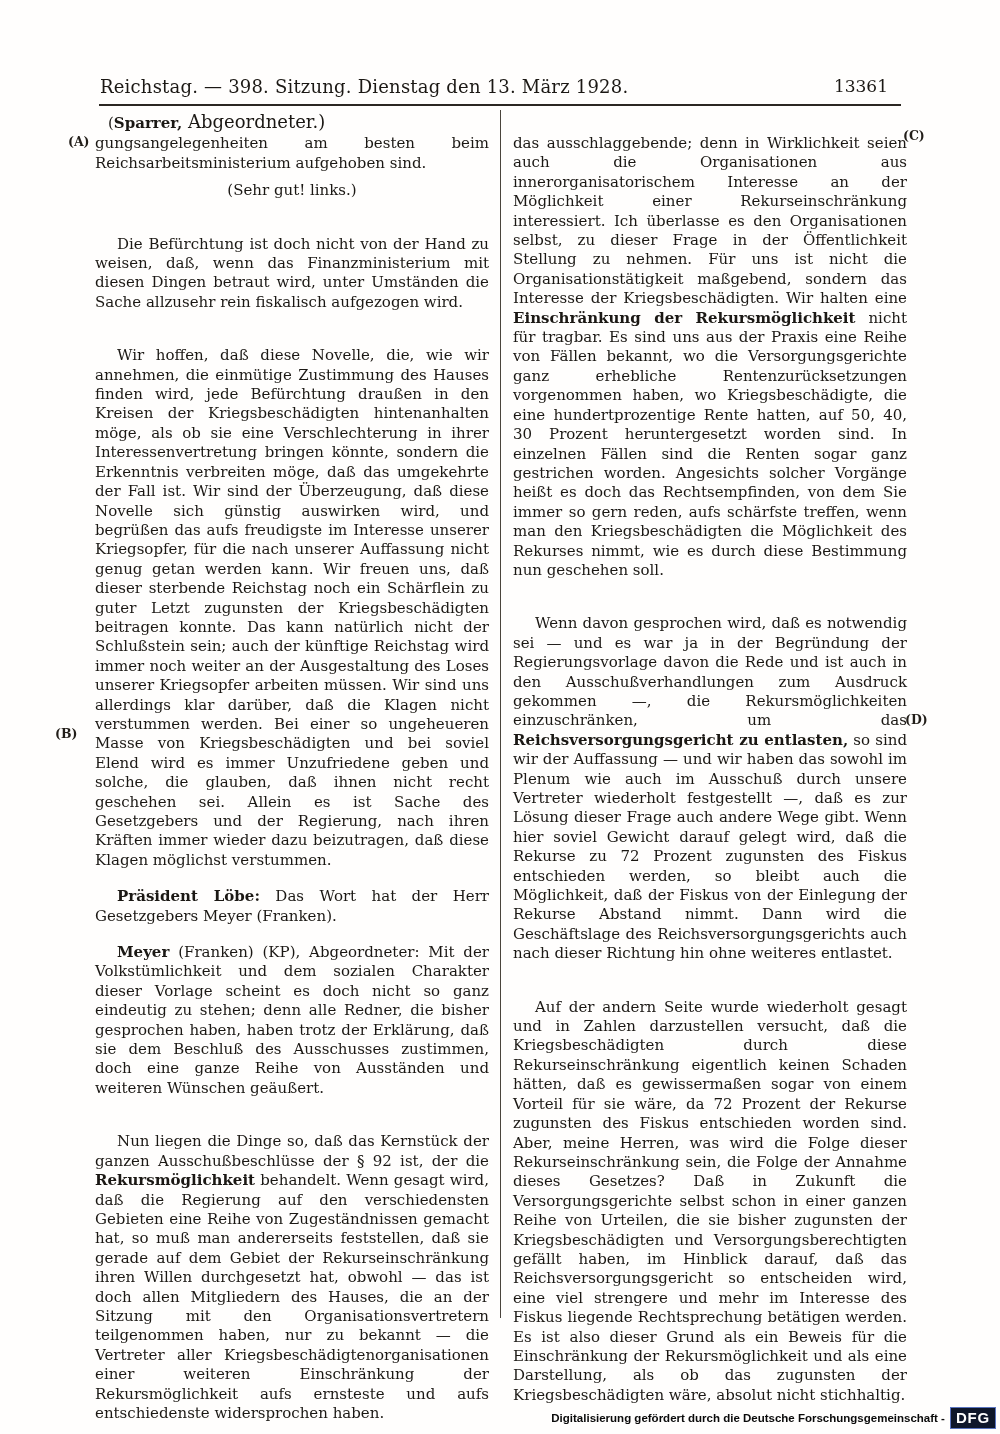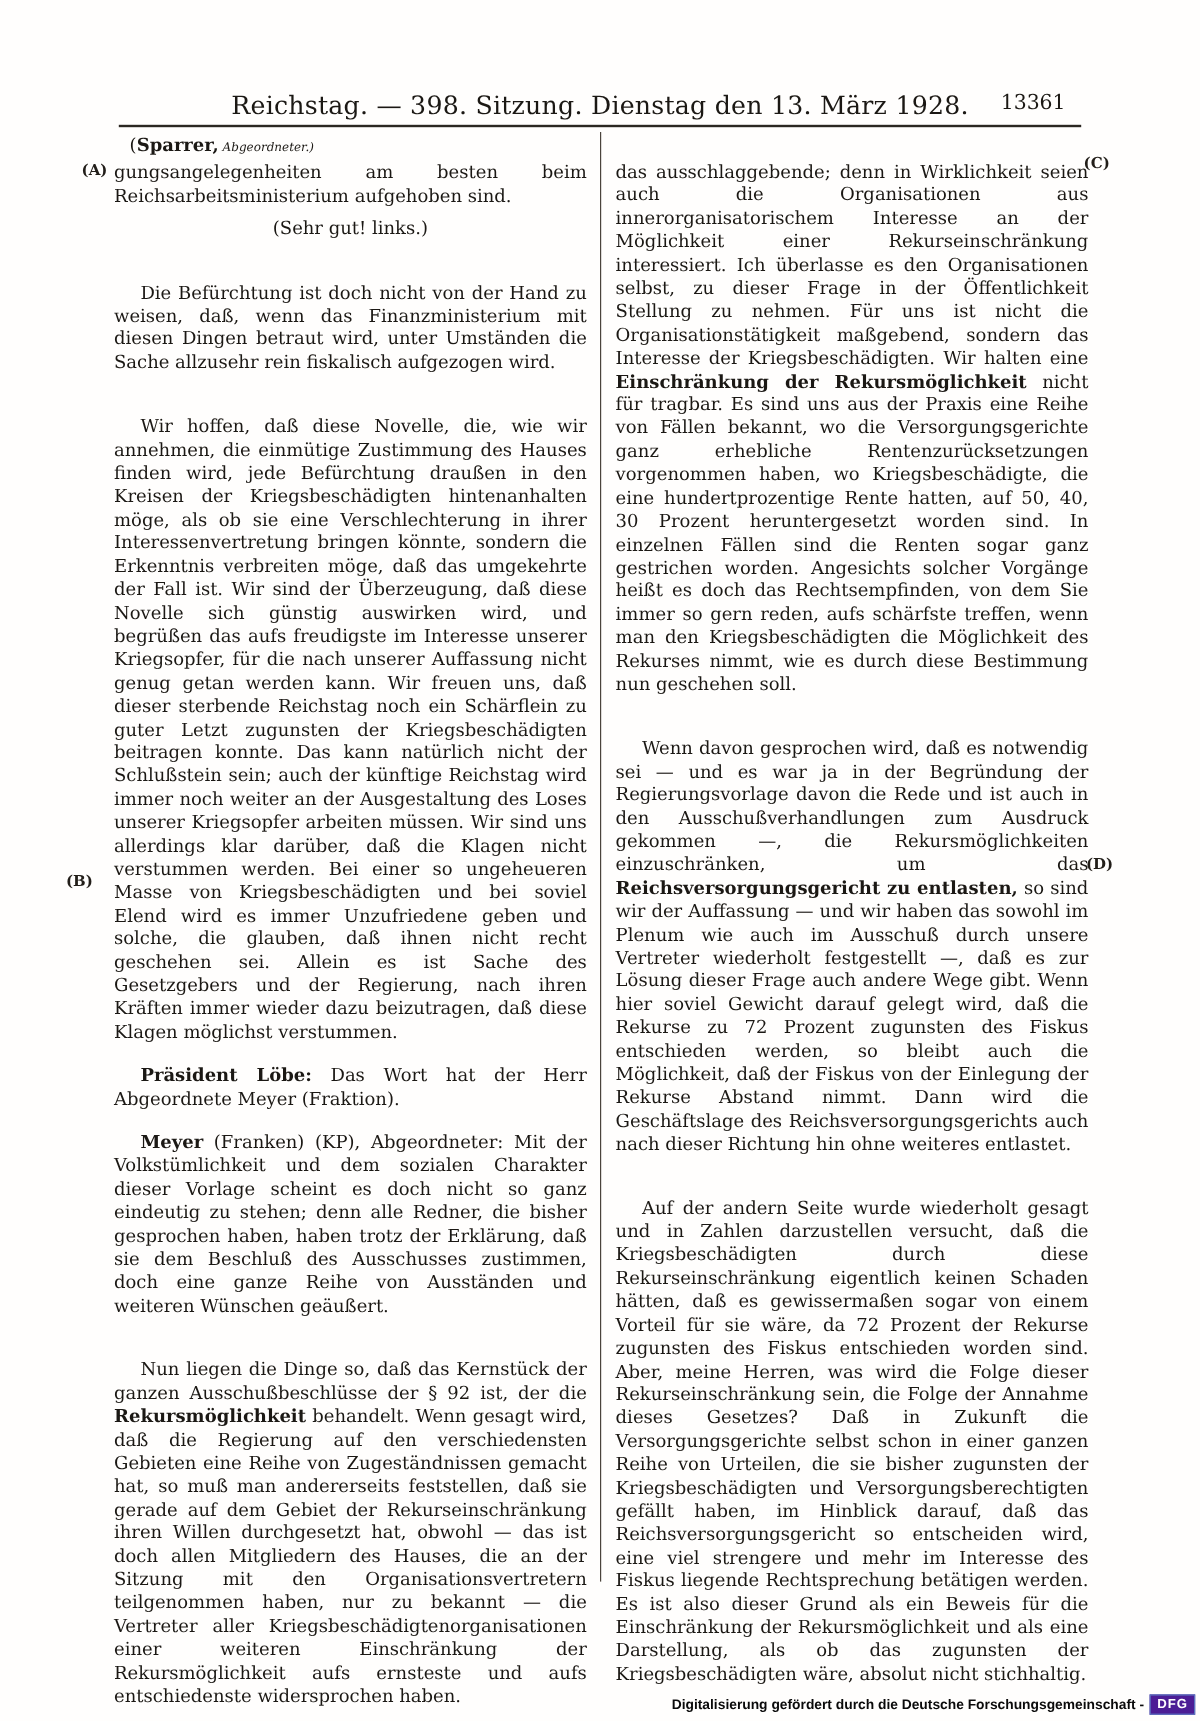--- a/index.html
+++ b/index.html
@@ -4,53 +4,53 @@
 <style>
   html,body{margin:0;padding:0;}
   body{background:#ffffff;}
   .page{
     position:relative;width:1000px;height:1434px;background:#fffefd;
     font-family:"DejaVu Serif",serif;color:#1b1814;overflow:hidden;
   }
   
   .header-title{
     position:absolute;top:76px;left:100px;width:800px;
-    text-align:center;font-size:21px;letter-spacing:.2px;
+    font-size:18px;letter-spacing:.2px;
   }
   .page-num{position:absolute;top:76px;right:112px;font-size:17px;}
   .head-rule{position:absolute;top:104px;left:99px;width:802px;border-top:2.5px solid #2b2username;border-top:2.5px solid #2b2722;}
   
   .cols{position:absolute;left:95px;top:112px;width:812px;display:flex;}
   .col{width:394px;font-size:15px;line-height:19.4px;text-align:justify;}
   .col-left{margin-right:12px;}
   .col-right{margin-left:12px;margin-top:22px;}
   .divider{position:absolute;left:500px;top:110px;height:1208px;border-left:1.5px solid #4a443c;}
   
   .block{margin:0;}
   .cont{text-indent:0;}
   .para{text-indent:22px;margin-top:34px;}
   .stage{text-align:center;text-indent:0;margin:8px 0 9px 0;}
   .speech{text-indent:22px;margin-top:17px;}
   .speaker-note{text-indent:13px;margin-bottom:1px;}
   .b{font-weight:bold;}
-  .sm{font-size:10px;font-style:italic;}
+  .sm{font-size:18px;}
   
   .marker{position:absolute;font-size:12.5px;font-weight:bold;color:#221e19;}
   .marker-a{left:68px;top:134px;}
   .marker-b{left:55px;top:726px;}
   .marker-c{left:903px;top:128px;}
   .marker-d{left:905px;top:712px;}
   
   .footer{
     position:absolute;right:4px;bottom:5px;display:flex;align-items:center;
     font-family:"Liberation Sans",sans-serif;font-size:11.5px;font-weight:bold;color:#0a0a0a;justify-content:space-between;
   }
   .dfg-badge{
-    display:inline-block;margin-left:5px;background:#4c1d95;color:#ffffff;
-    padding:1px 5px 2px 5px;font-size:11px;letter-spacing:.8px;border:1px solid #5a74c0;
+    display:inline-block;margin-left:5px;background:#0f172a;color:#ffffff;
+    padding:1px 5px 2px 5px;font-size:15px;letter-spacing:.8px;border:1px solid #5a74c0;
   }
 </style>
 </head>
 <body>
 
 <div class="page">
 
   <div class="header-title">Reichstag. — 398. Sitzung. Dienstag den 13. März 1928.</div>
   <div class="page-num">13361</div>
   <div class="head-rule"></div>
@@ -60,21 +60,21 @@
   <span class="marker marker-c">(C)</span>
   <span class="marker marker-d">(D)</span>
 
   <div class="cols">
     <div class="col col-left">
         <p class="block speaker-note"><span class="">(</span><span class="b ">Sparrer,</span><span class="sm"> Abgeordneter.)</span></p>
         <p class="block cont"><span class="">gungsangelegenheiten am besten beim Reichsarbeitsministerium aufgehoben sind.</span></p>
         <p class="block stage"><span class="">(Sehr gut! links.)</span></p>
         <p class="block para"><span class="">Die Befürchtung ist doch nicht von der Hand zu weisen, daß, wenn das Finanzministerium mit diesen Dingen betraut wird, unter Umständen die Sache allzusehr rein fiskalisch aufgezogen wird.</span></p>
         <p class="block para"><span class="">Wir hoffen, daß diese Novelle, die, wie wir annehmen, die einmütige Zustimmung des Hauses finden wird, jede Befürchtung draußen in den Kreisen der Kriegsbeschädigten hintenanhalten möge, als ob sie eine Verschlechterung in ihrer Interessenvertretung bringen könnte, sondern die Erkenntnis verbreiten möge, daß das umgekehrte der Fall ist. Wir sind der Überzeugung, daß diese Novelle sich günstig auswirken wird, und begrüßen das aufs freudigste im Interesse unserer Kriegsopfer, für die nach unserer Auffassung nicht genug getan werden kann. Wir freuen uns, daß dieser sterbende Reichstag noch ein Schärflein zu guter Letzt zugunsten der Kriegsbeschädigten beitragen konnte. Das kann natürlich nicht der Schlußstein sein; auch der künftige Reichstag wird immer noch weiter an der Ausgestaltung des Loses unserer Kriegsopfer arbeiten müssen. Wir sind uns allerdings klar darüber, daß die Klagen nicht verstummen werden. Bei einer so ungeheueren Masse von Kriegsbeschädigten und bei soviel Elend wird es immer Unzufriedene geben und solche, die glauben, daß ihnen nicht recht geschehen sei. Allein es ist Sache des Gesetzgebers und der Regierung, nach ihren Kräften immer wieder dazu beizutragen, daß diese Klagen möglichst verstummen.</span></p>
-        <p class="block speech"><span class="b ">Präsident Löbe:</span><span class=""> Das Wort hat der Herr Abgeordnete Meyer (Fraktion).</span></p>
+        <p class="block speech"><span class="b ">Präsident Löbe:</span><span class=""> Das Wort hat der Herr Gesetzgebers Meyer (Franken).</span></p>
         <p class="block speech"><span class="b ">Meyer</span><span class=""> (Franken) (KP), Abgeordneter: Mit der Volkstümlichkeit und dem sozialen Charakter dieser Vorlage scheint es doch nicht so ganz eindeutig zu stehen; denn alle Redner, die bisher gesprochen haben, haben trotz der Erklärung, daß sie dem Beschluß des Ausschusses zustimmen, doch eine ganze Reihe von Ausständen und weiteren Wünschen geäußert.</span></p>
         <p class="block para"><span class="">Nun liegen die Dinge so, daß das Kernstück der ganzen Ausschußbeschlüsse der § 92 ist, der die </span><span class="b ">Rekursmöglichkeit</span><span class=""> behandelt. Wenn gesagt wird, daß die Regierung auf den verschiedensten Gebieten eine Reihe von Zugeständnissen gemacht hat, so muß man andererseits feststellen, daß sie gerade auf dem Gebiet der Rekurseinschränkung ihren Willen durchgesetzt hat, obwohl — das ist doch allen Mitgliedern des Hauses, die an der Sitzung mit den Organisationsvertretern teilgenommen haben, nur zu bekannt — die Vertreter aller Kriegsbeschädigtenorganisationen einer weiteren Einschränkung der Rekursmöglichkeit aufs ernsteste und aufs entschiedenste widersprochen haben.</span></p>
       </div>
     <div class="col col-right">
         <p class="block cont"><span class="">das ausschlaggebende; denn in Wirklichkeit seien auch die Organisationen aus innerorganisatorischem Interesse an der Möglichkeit einer Rekurseinschränkung interessiert. Ich überlasse es den Organisationen selbst, zu dieser Frage in der Öffentlichkeit Stellung zu nehmen. Für uns ist nicht die Organisationstätigkeit maßgebend, sondern das Interesse der Kriegsbeschädigten. Wir halten eine </span><span class="b ">Einschränkung der Rekursmöglichkeit</span><span class=""> nicht für tragbar. Es sind uns aus der Praxis eine Reihe von Fällen bekannt, wo die Versorgungsgerichte ganz erhebliche Rentenzurücksetzungen vorgenommen haben, wo Kriegsbeschädigte, die eine hundertprozentige Rente hatten, auf 50, 40, 30 Prozent heruntergesetzt worden sind. In einzelnen Fällen sind die Renten sogar ganz gestrichen worden. Angesichts solcher Vorgänge heißt es doch das Rechtsempfinden, von dem Sie immer so gern reden, aufs schärfste treffen, wenn man den Kriegsbeschädigten die Möglichkeit des Rekurses nimmt, wie es durch diese Bestimmung nun geschehen soll.</span></p>
         <p class="block para"><span class="">Wenn davon gesprochen wird, daß es notwendig sei — und es war ja in der Begründung der Regierungsvorlage davon die Rede und ist auch in den Ausschußverhandlungen zum Ausdruck gekommen —, die Rekursmöglichkeiten einzuschränken, um das </span><span class="b ">Reichsversorgungsgericht zu entlasten,</span><span class=""> so sind wir der Auffassung — und wir haben das sowohl im Plenum wie auch im Ausschuß durch unsere Vertreter wiederholt festgestellt —, daß es zur Lösung dieser Frage auch andere Wege gibt. Wenn hier soviel Gewicht darauf gelegt wird, daß die Rekurse zu 72 Prozent zugunsten des Fiskus entschieden werden, so bleibt auch die Möglichkeit, daß der Fiskus von der Einlegung der Rekurse Abstand nimmt. Dann wird die Geschäftslage des Reichsversorgungsgerichts auch nach dieser Richtung hin ohne weiteres entlastet.</span></p>
         <p class="block para"><span class="">Auf der andern Seite wurde wiederholt gesagt und in Zahlen darzustellen versucht, daß die Kriegsbeschädigten durch diese Rekurseinschränkung eigentlich keinen Schaden hätten, daß es gewissermaßen sogar von einem Vorteil für sie wäre, da 72 Prozent der Rekurse zugunsten des Fiskus entschieden worden sind. Aber, meine Herren, was wird die Folge dieser Rekurseinschränkung sein, die Folge der Annahme dieses Gesetzes? Daß in Zukunft die Versorgungsgerichte selbst schon in einer ganzen Reihe von Urteilen, die sie bisher zugunsten der Kriegsbeschädigten und Versorgungsberechtigten gefällt haben, im Hinblick darauf, daß das Reichsversorgungsgericht so entscheiden wird, eine viel strengere und mehr im Interesse des Fiskus liegende Rechtsprechung betätigen werden. Es ist also dieser Grund als ein Beweis für die Einschränkung der Rekursmöglichkeit und als eine Darstellung, als ob das zugunsten der Kriegsbeschädigten wäre, absolut nicht stichhaltig.</span></p>
         <p class="block para"><span class="">Nun wird sowohl im Ausschußbericht als auch von den Rednern darauf hingewiesen, daß eine Reihe von </span><span class="b ">Entschließungen</span><span class=""> vorgelegt worden sind, die diese Bedenken, die auch die Vertreter anderer Parteien im Ausschuß schon nicht ganz hintansetzen konnten, zerstreuen sollen. Man will durch die Annahme solcher Entschließungen die Bedenken, die man doch bei der Geschichte hat, beruhigen. Wie steht es nun mit solchen Entschließungen? Wir haben gerade in der Kriegsopferfrage wiederholt gesehen, daß Entschließungen im</span></p>
       </div>
   </div>

